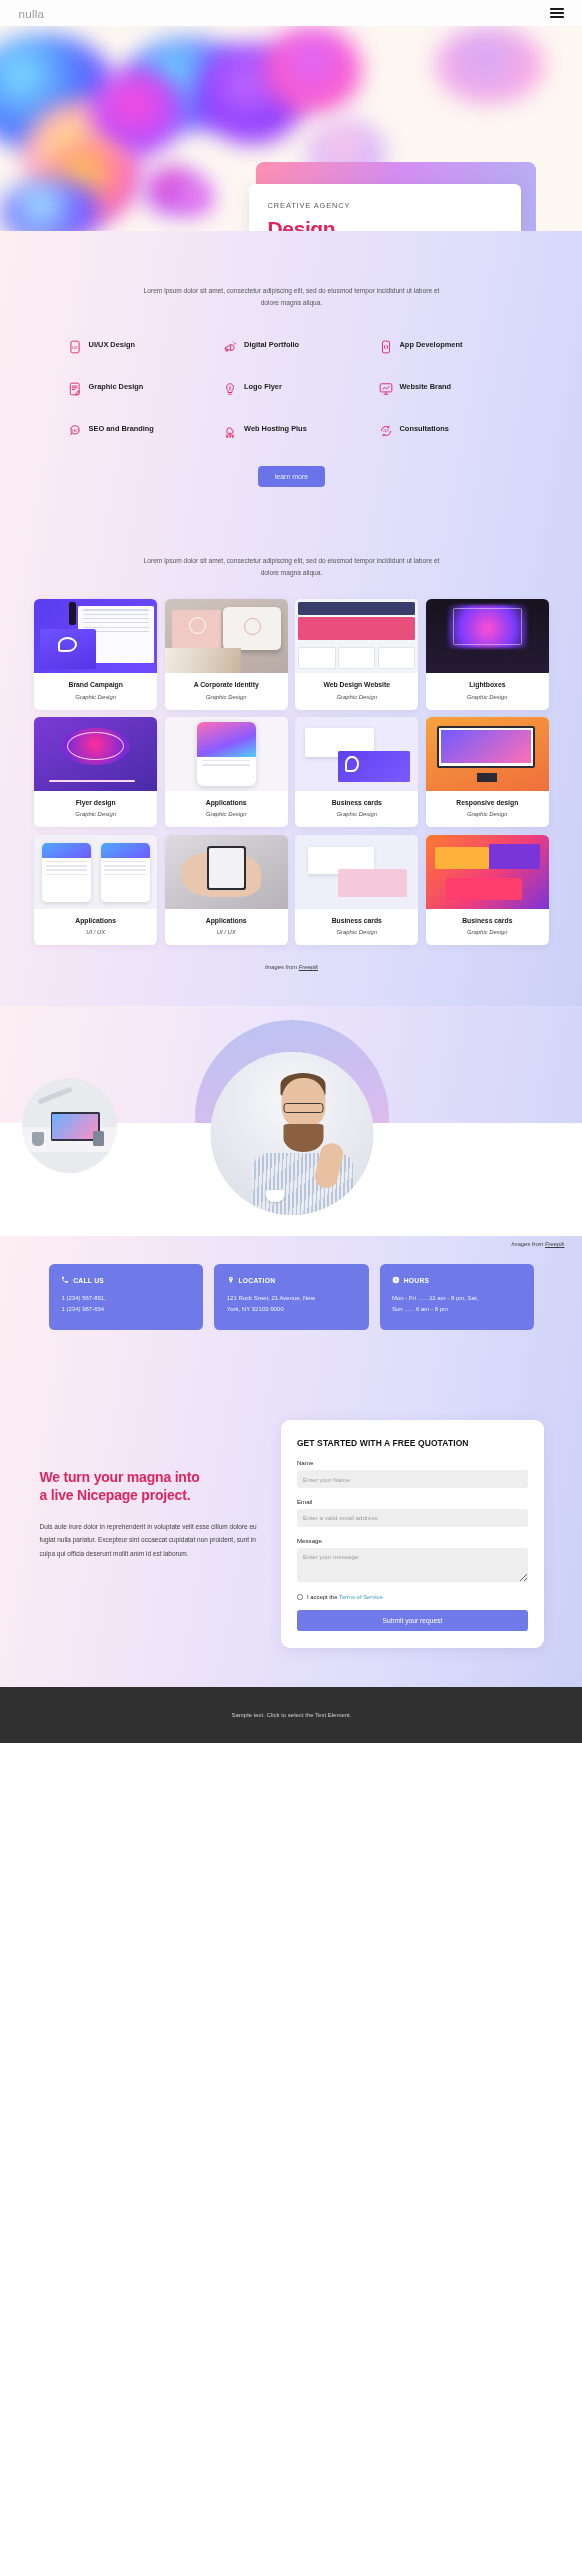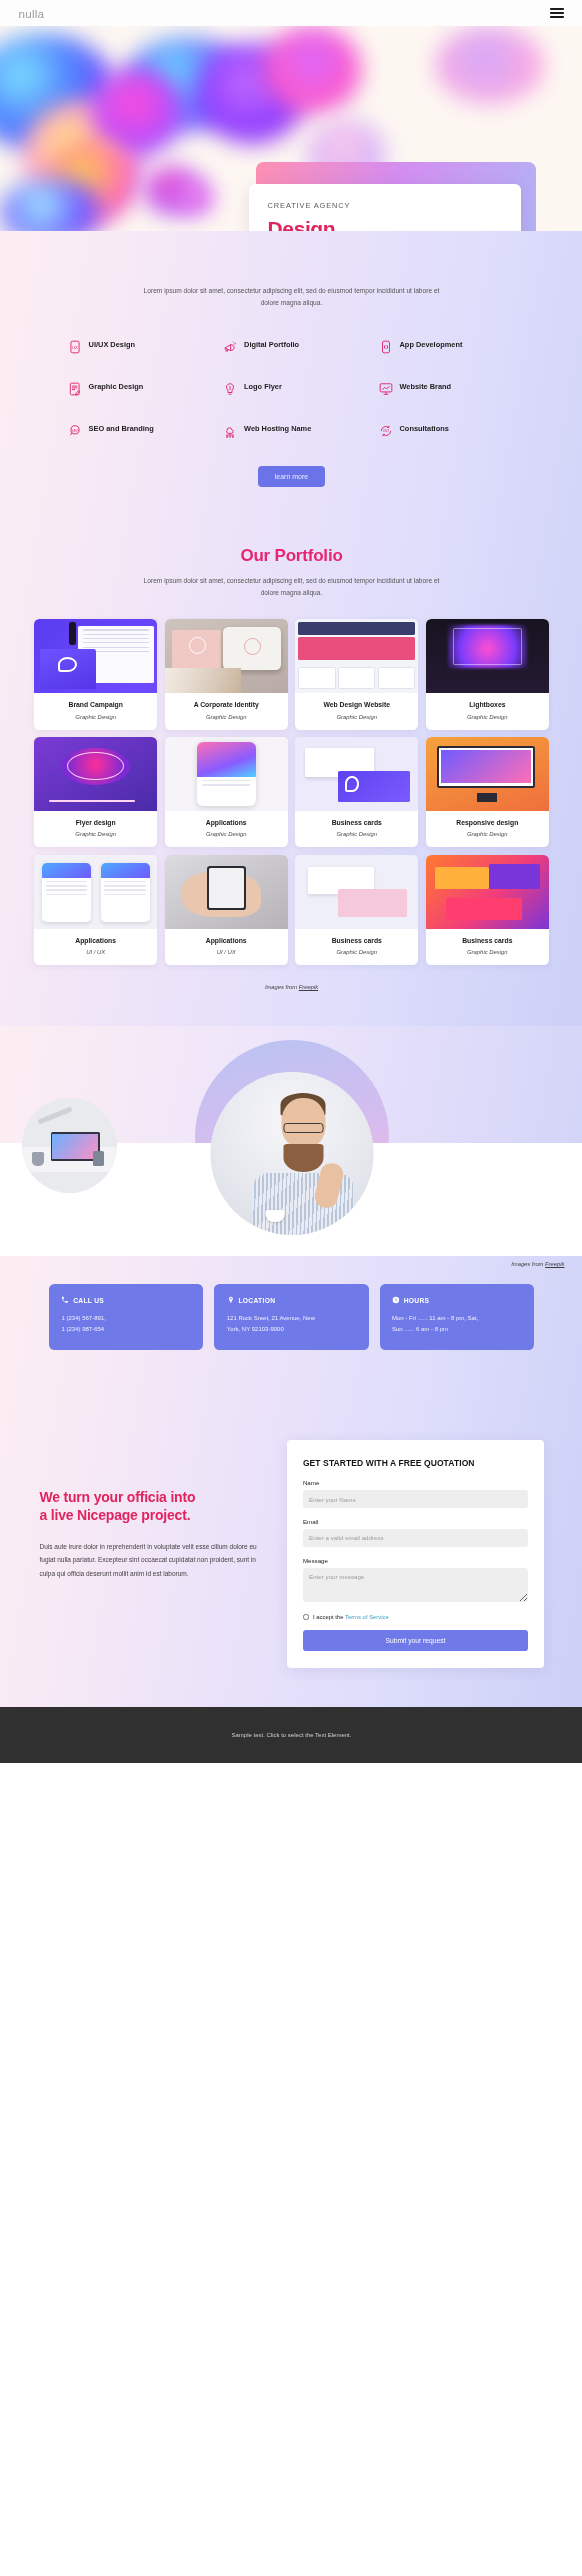--- a/index.html
+++ b/index.html
@@ -317,22 +317,22 @@
   .cta-sec { padding: 11px 0 39px; }
   .cta-wrap { display: flex; max-width: 544px; margin: 0 auto; padding: 0 20px; gap: 18.6px; }
   .cta-left { width: 46%; padding-top: 93px; }
   .cta-title {
     font-size: 14px; font-weight: 700; color: #e0245e;
     line-height: 1.3; letter-spacing: -0.2px;
   }
   .cta-body { font-size: 6.5px; line-height: 2.05; color: #3f3f3f; margin-top: 15.5px; }
   .cta-right { width: 54%; padding-top: 45px; }
   .form-card {
-    background: #fff; border-radius: 4px;
-    padding: 17px 15.5px 17px; box-shadow: 0 2.3px 12.4px rgba(80,60,120,.10); margin-left: 6px;
+    background: #fff; border-radius: 9px;
+    padding: 17px 15.5px 17px; box-shadow: 0 2.3px 12.4px rgba(80,60,120,.10);
   }
   .form-title { font-size: 8.5px; font-weight: 700; color: #141414; line-height: 1.45; letter-spacing: 0.1px; }
   .fld-label { font-size: 6.2px; color: #1d1d1d; margin: 10px 0 3.9px; display: block; }
   .fld {
     width: 100%; background: #eeeeee; border: none; border-radius: 3.1px;
     padding: 5.4px 6.2px; font-size: 6.2px; color: #333;
     font-family: inherit;
   }
   .fld::placeholder { color: #9d9d9d; }
   textarea.fld { height: 34px; resize: vertical; }
@@ -461,41 +461,40 @@
       </div>
 
       <div class="svc-item">
         <svg width="14" height="14" viewBox="0 0 24 24" fill="none" stroke="#e0246b" stroke-width="1.6">
           <path d="M7 11a4 4 0 118-1 3 3 0 01-1 6H8a3.5 3.5 0 01-1-5z"></path>
             <path d="M12 16v3M6 22h2M16 22h2M5 19h14"></path>
             <circle cx="7" cy="22" r="1"></circle>
             <circle cx="17" cy="22" r="1"></circle>
             <circle cx="12" cy="22" r="1"></circle>
         </svg>
-        <span class="svc-label">Web Hosting Name</span>
+        <span class="svc-label">Web Hosting Plus</span>
       </div>
 
       <div class="svc-item">
         <svg width="14" height="14" viewBox="0 0 24 24" fill="none" stroke="#e0246b" stroke-width="1.6">
           <path d="M20 12a8 8 0 01-13 6"></path>
             <path d="M4 12a8 8 0 0113-6"></path>
             <path d="M17 3v3h-3M7 21v-3h3"></path>
             <text x="12" y="14" font-size="5.5" fill="#e0246b" stroke="none" text-anchor="middle" font-family="Liberation Sans">24/7</text>
         </svg>
         <span class="svc-label">Consultations</span>
       </div>
     </div>
 
     <div class="learn-wrap">
       <button class="learn-btn">learn more</button>
     </div>
   </div>
 
   <div class="portfolio">
-    <div class="sec-title">Our Portfolio</div>
     <div class="sec-sub">Lorem ipsum dolor sit amet, consectetur adipiscing elit, sed do eiusmod tempor incididunt ut labore et dolore magna aliqua.</div>
 
     <div class="pf-grid">
 
       <div class="pf-card">
         <div class="pf-thumb t-brand">
           <div class="stamp"></div>
           <div class="paper">
               <div class="ln"></div>
               <div class="ln"></div>
@@ -746,21 +745,21 @@
         </div>
       </div>
     </div>
   </div>
 
   <div class="cta-sec">
     <div class="cta-wrap">
 
       <div class="cta-left">
         <div class="cta-title">
-          <div>We turn your officia into</div>
+          <div>We turn your magna into</div>
           <div>a live Nicepage project.</div>
         </div>
         <div class="cta-body">Duis aute irure dolor in reprehenderit in voluptate velit esse cillum dolore eu fugiat nulla pariatur. Excepteur sint occaecat cupidatat non proident, sunt in culpa qui officia deserunt mollit anim id est laborum.</div>
       </div>
 
       <div class="cta-right">
         <div class="form-card">
           <div class="form-title">GET STARTED WITH A FREE QUOTATION</div>
 
           <label class="fld-label">Name</label>

